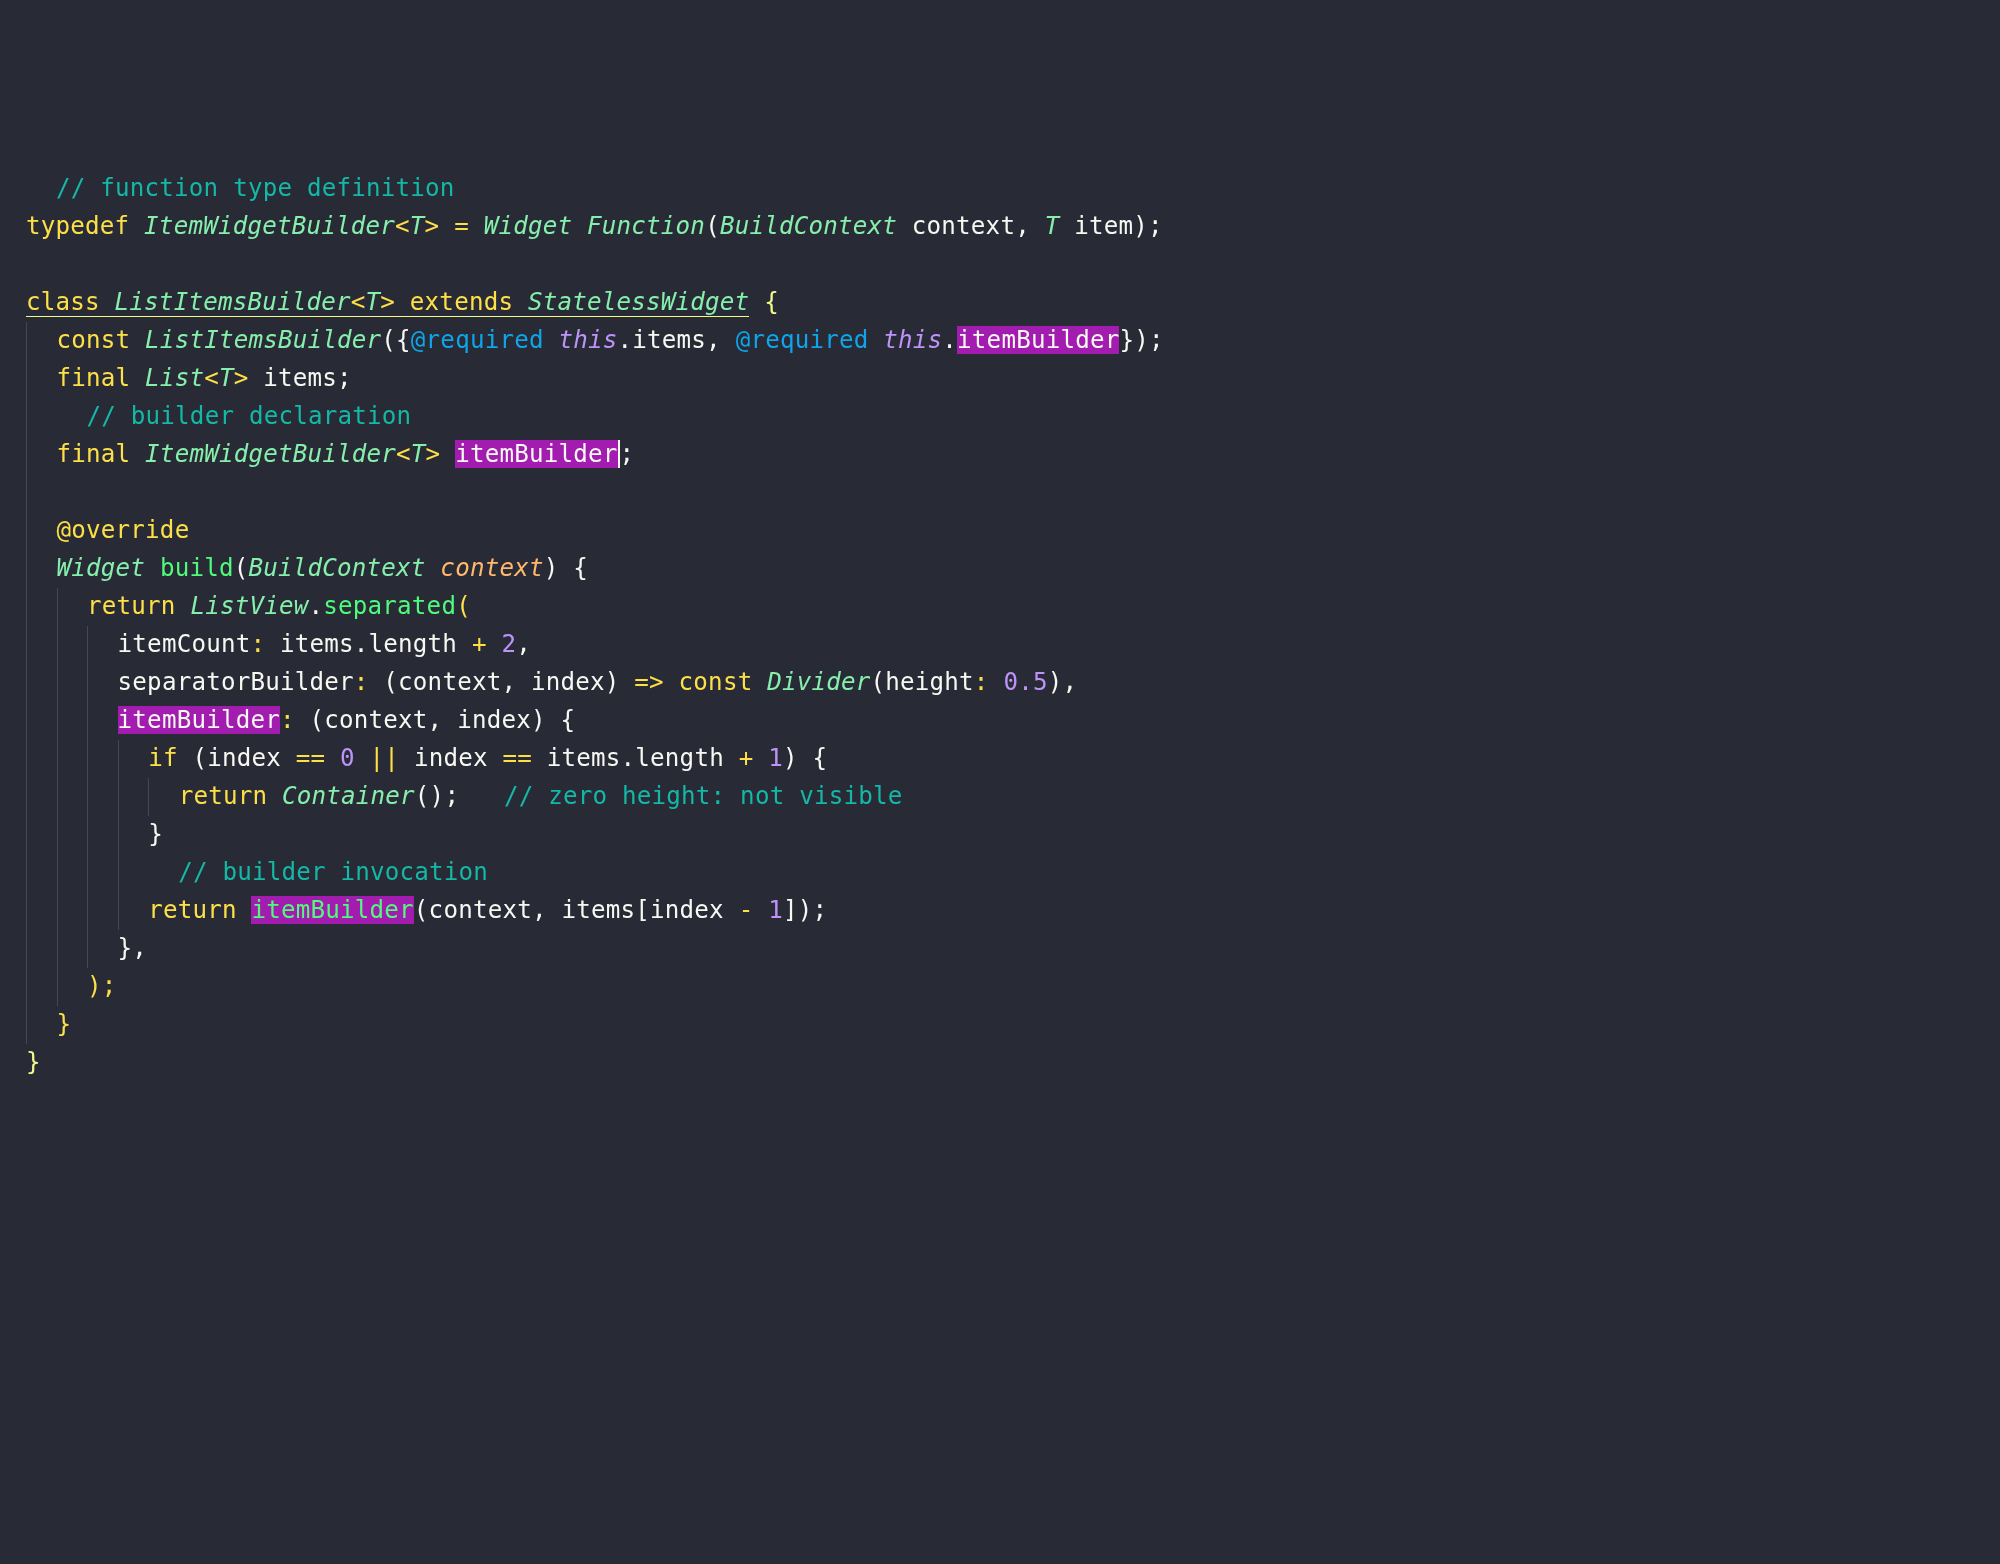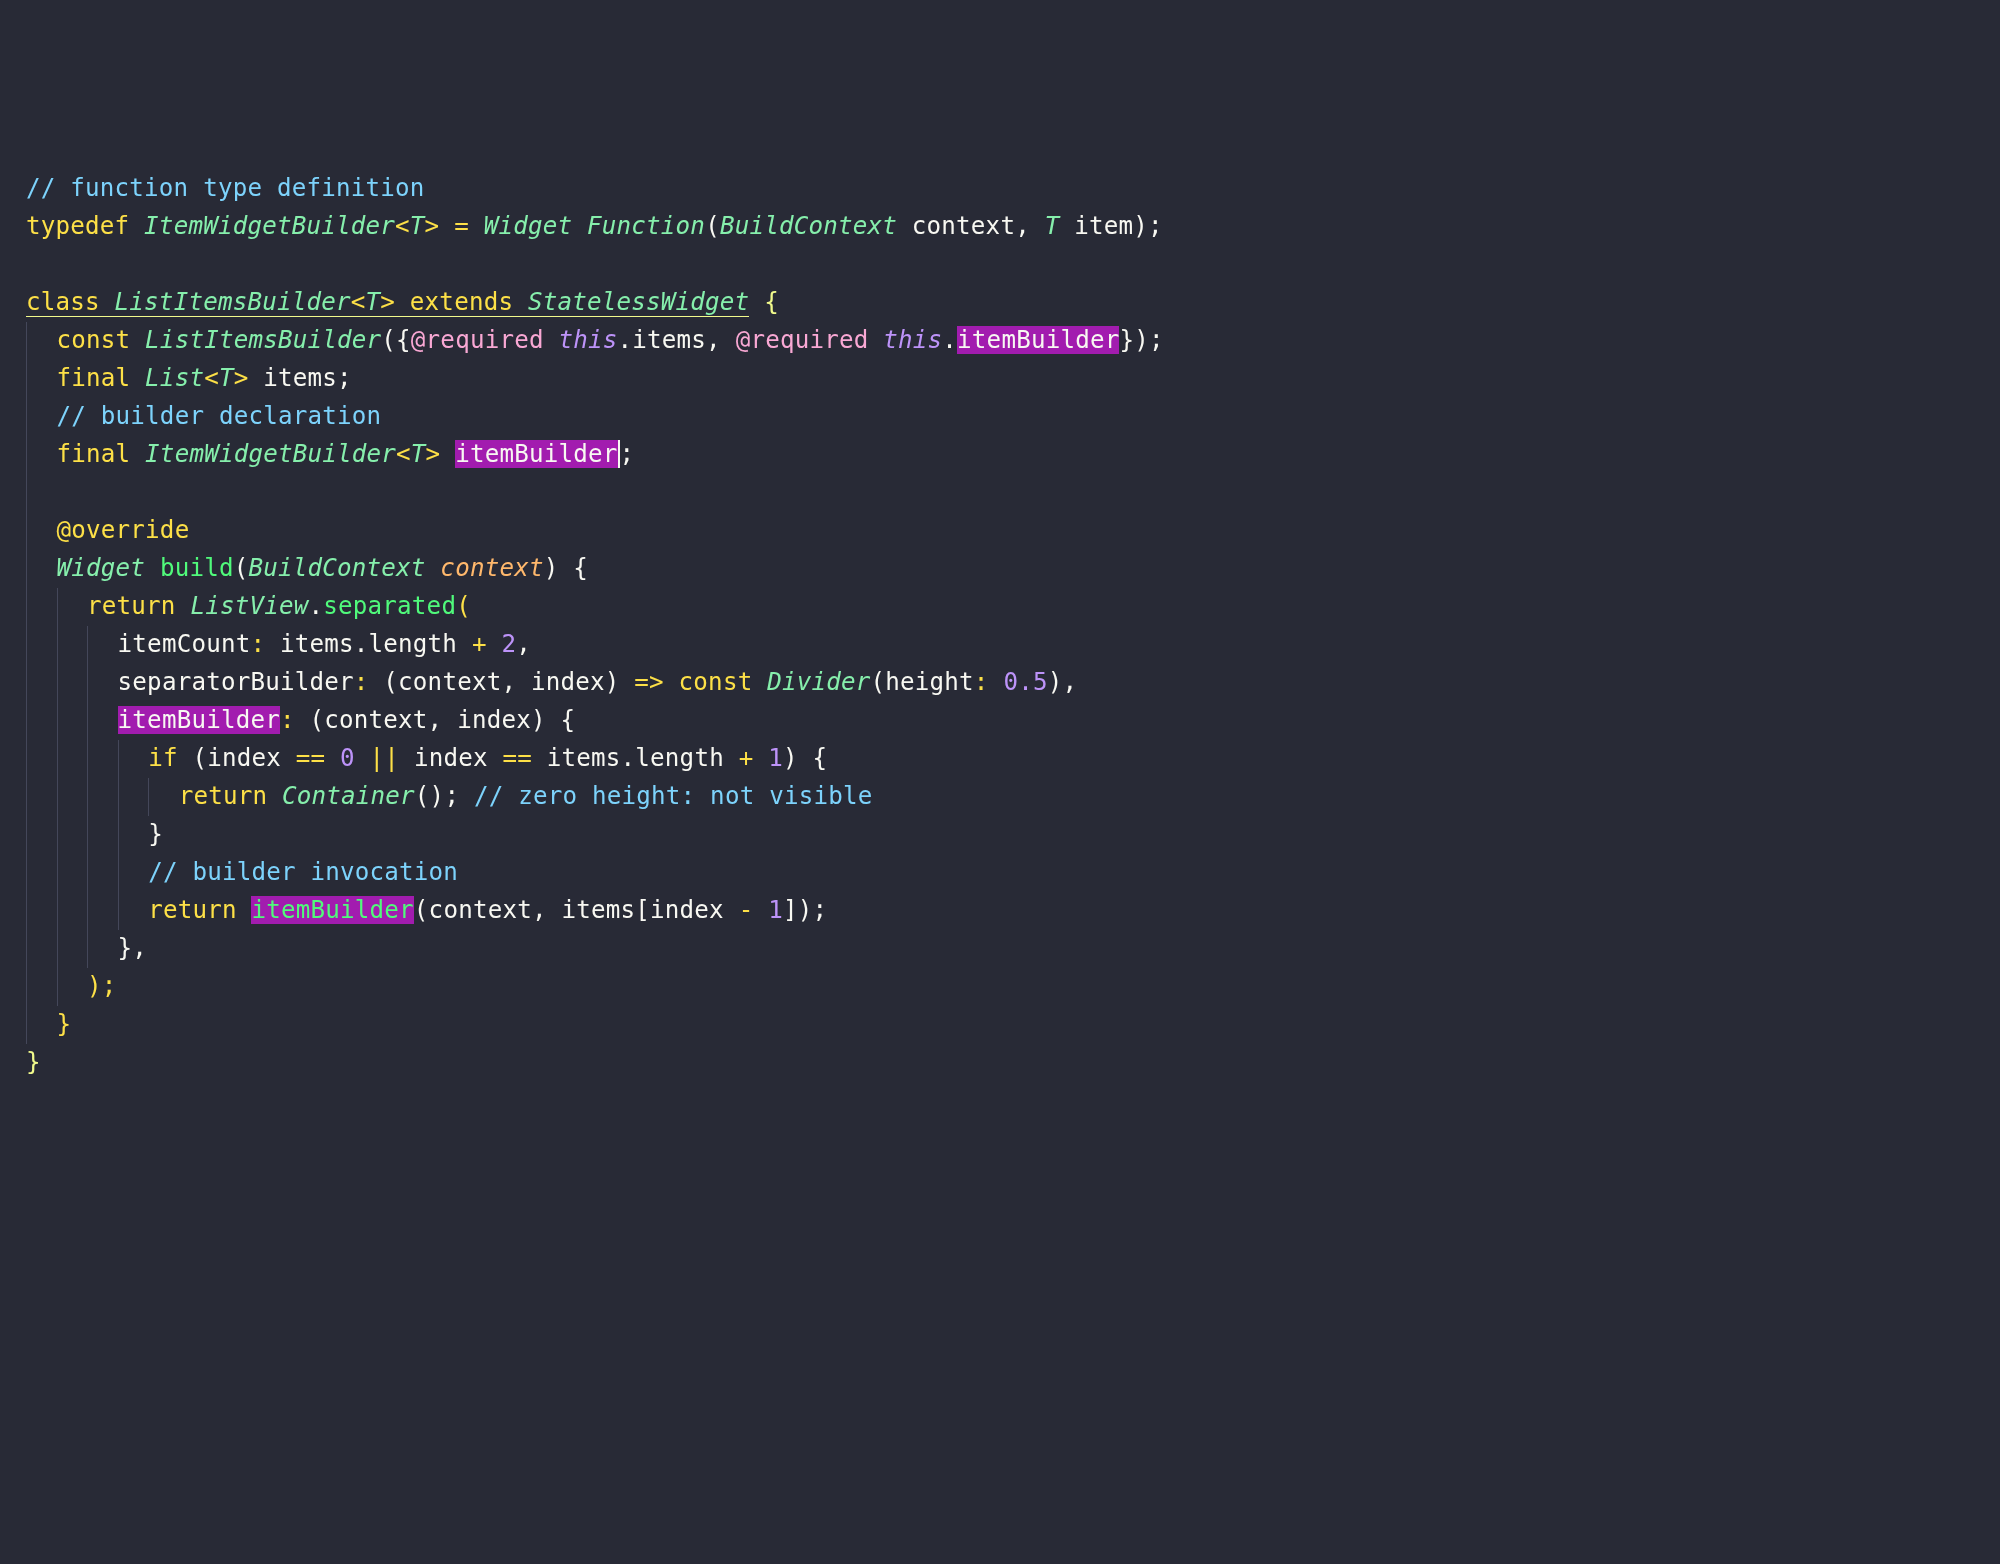--- a/index.html
+++ b/index.html
@@ -8,26 +8,26 @@
     font-family: 'SF Mono', 'Menlo', 'Monaco', 'Consolas', monospace;
     font-size: 24.2px;
     line-height: 1.57;
     color: #f8f8f2;
     padding: 18px 0 30px 0;
     white-space: pre;
     overflow-x: auto;
     letter-spacing: 0.2px;
   }
   .line { display: block; padding-left: 26px; min-height: 1.57em; }
-  .comment { color: #7dd3fc; }
+  .comment { color: #14b8a6; margin-left: 30px; }
   .keyword { color: #fde047; }
   .type { color: #86efac; font-style: italic; }
   .plain { color: #f8f8f2; }
   .func { color: #50fa7b; }
-  .cyan-plain { color: #f9a8d4; }
+  .cyan-plain { color: #0ea5e9; }
   .yellow { color: #f1fa8c; }
   .number { color: #bd93f9; }
   .purple { color: #bd93f9; font-style: italic; margin-top: 36px; }
   .orange { color: #ffb86c; font-style: italic; }
   .highlight { background: #a21caf; }
   .cursor { border-right: 2px solid #f8f8f2; }
   .underline-wrap { box-shadow: 0 1px 0 0 #f1fa8c; }
   .guide { border-left: 1px solid #44475a; }
   .indent { display: inline-block; }
 </style>

